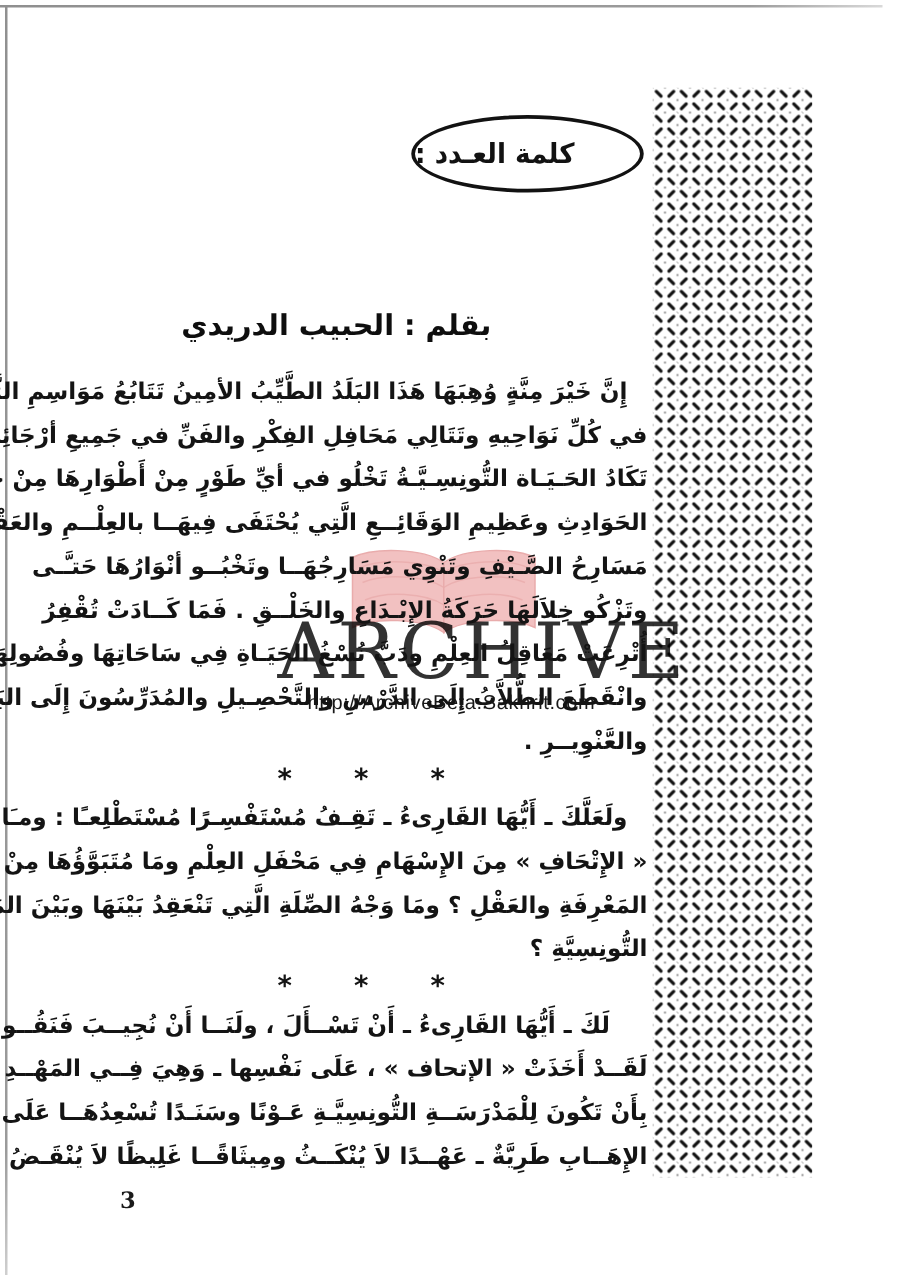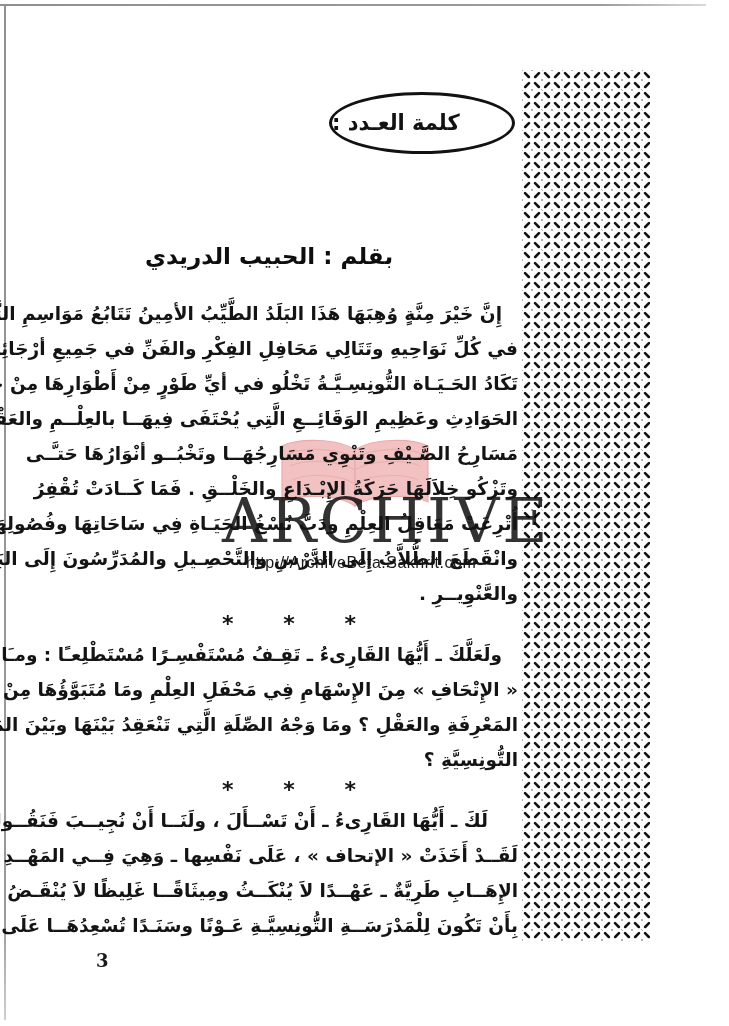--- a/index.html
+++ b/index.html
@@ -71,21 +71,21 @@
     z-index:3;
   }
   .heading-title{
     direction:rtl;font-weight:bold;font-size:37px;color:#0e0e0e;
     transform:scaleY(1.12);
     white-space:nowrap;
   }
   
   .byline{
     position:absolute;left:128px;top:238px;width:282px;height:36px;
-    display:flex;align-items:center;justify-content:center;
+    display:flex;align-items:flex-end;justify-content:center;
     z-index:3;
   }
   .byline-text{
     direction:rtl;font-weight:bold;font-size:23px;color:#0e0e0e;
     white-space:nowrap;
   }
   
   .body-col{
     position:absolute;left:60px;top:296px;width:458px;
     z-index:3;
@@ -198,19 +198,19 @@
 
     <div class="line ind1">ولَعَلَّكَ ـ أَيُّهَا القَارِىءُ ـ تَقِـفُ مُسْتَفْسِـرًا مُسْتَطْلِعـًا : ومـَا حَظُّ</div>
     <div class="line">« الإِتْحَافِ » مِنَ الإِسْهَامِ فِي مَحْفَلِ العِلْمِ ومَا مُتَبَوَّؤُهَا مِنْ حَرَكَةِ</div>
     <div class="line">المَعْرِفَةِ والعَقْلِ ؟ ومَا وَجْهُ الصِّلَةِ الَّتِي تَنْعَقِدُ بَيْنَهَا وبَيْنَ المَدْرَسَةِ</div>
     <div class="line end">التُّونِسِيَّةِ ؟</div>
 
     <div class="separator">* * *</div>
 
     <div class="line ind2">لَكَ ـ أَيُّهَا القَارِىءُ ـ أَنْ تَسْــأَلَ ، ولَنَــا أَنْ نُجِيــبَ فَنَقُــولَ :</div>
     <div class="line">لَقَــدْ أَخَذَتْ « الإتحاف » ، عَلَى نَفْسِها ـ وَهِيَ فِــي المَهْــدِ غَضَّةُ</div>
+    <div class="line">بِأَنْ تَكُونَ لِلْمَدْرَسَــةِ التُّونِسِيَّـةِ عَـوْنًا وسَنَـدًا تُسْعِدُهَــا عَلَى</div>
     <div class="line">الإِهَــابِ طَرِيَّةٌ ـ عَهْــدًا لاَ يُنْكَــثُ ومِيثَاقًــا غَلِيظًا لاَ يُنْقَـضُ</div>
-    <div class="line">بِأَنْ تَكُونَ لِلْمَدْرَسَــةِ التُّونِسِيَّـةِ عَـوْنًا وسَنَـدًا تُسْعِدُهَــا عَلَى</div>
   </div>
 
   <div class="page-number">3</div>
 
 </div>
 
 </body></html>

